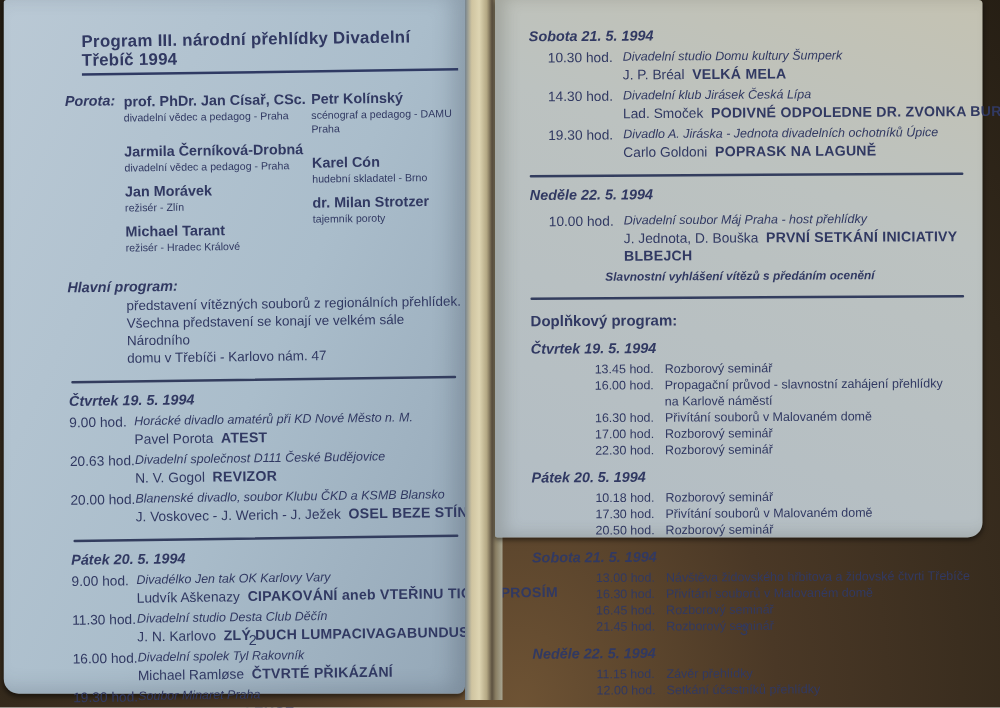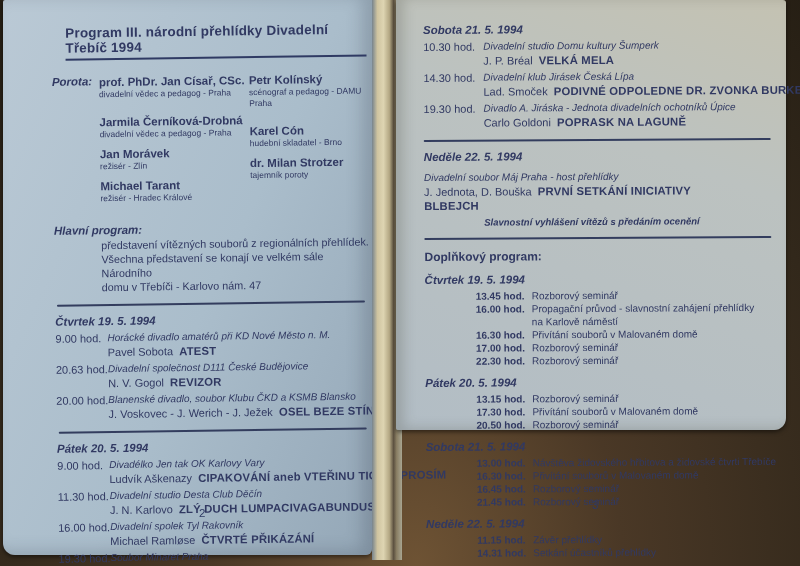--- a/index.html
+++ b/index.html
@@ -29,32 +29,32 @@
   .jname{font-weight:700;font-size:11.5px;line-height:14px;}
   .jrole{font-size:8.5px;line-height:11px;}
   .mp{margin-top:13px;}
   .mplabel{font-size:11.5px;font-weight:700;font-style:italic;}
   .mptext{margin-left:47px;font-size:10.8px;line-height:14px;margin-top:2px;}
   .rule{height:2px;background:#333d5e;margin:10px 0 9px 2px;width:308px;border-radius:1px;}
   .rule-r{width:347px;margin-left:0;}
   .dayh{font-size:11.5px;font-weight:700;font-style:italic;margin-bottom:4px;}
   .erow{display:flex;margin-bottom:3px;font-size:11px;}
   .etime{width:52px;flex-shrink:0;line-height:14px;}
-  .etime-r{width:60px;}
+  .etime-r{width:60px;margin-left:15px;}
   .ebody{line-height:14px;}
   .evenue{display:block;font-style:italic;font-size:10px;}
   .ecredit{display:block;white-space:nowrap;}
   .ecredit.wrap{white-space:normal;max-width:285px;}
   .eauthor{font-size:11px;}
   .etitle{font-weight:700;font-size:11.3px;letter-spacing:.2px;}
   .note{font-size:9.5px;font-weight:700;font-style:italic;margin:4px 0 0 60px;}
   .xh{font-size:12px;font-weight:700;margin:10px 0 10px 0;}
   .xday{margin-bottom:9px;}
   .xrow{display:flex;margin-left:51px;font-size:10px;line-height:13px;}
-  .xtime{width:56px;flex-shrink:0;font-weight:bold;}
+  .xtime{width:56px;flex-shrink:0;}
   .xact{flex:1;}
   .pnum{position:absolute;font-size:11.5px;color:#2f3a63;}
   .pnum-l{left:196px;top:507px;}
   .pnum-r{left:196px;top:499px;}
 </style>
 </head>
 <body>
 
 <div class="scene">
 
@@ -107,21 +107,21 @@
         </div>
       </div>
 
       <div class="rule"></div>
 
       <div class="dayh">Čtvrtek 19. 5. 1994</div>
       <div class="erow">
         <div class="etime">9.00 hod.</div>
         <div class="ebody">
           <span class="evenue">Horácké divadlo amatérů při KD Nové Město n. M.</span>
-          <span class="ecredit"><span class="eauthor">Pavel Sobota</span>&nbsp; <span class="etitle">ATEST</span></span>
+          <span class="ecredit"><span class="eauthor">Pavel Porota</span>&nbsp; <span class="etitle">ATEST</span></span>
         </div>
       </div>
       <div class="erow">
         <div class="etime">20.63 hod.</div>
         <div class="ebody">
           <span class="evenue">Divadelní společnost D111 České Budějovice</span>
           <span class="ecredit"><span class="eauthor">N. V. Gogol</span>&nbsp; <span class="etitle">REVIZOR</span></span>
         </div>
       </div>
       <div class="erow">
@@ -194,20 +194,21 @@
         <div class="ebody">
           <span class="evenue">Divadlo A. Jiráska - Jednota divadelních ochotníků Úpice</span>
           <span class="ecredit"><span class="eauthor">Carlo Goldoni</span>&nbsp; <span class="etitle">POPRASK NA LAGUNĚ</span></span>
         </div>
       </div>
 
       <div class="rule rule-r"></div>
 
       <div class="dayh">Neděle 22. 5. 1994</div>
       <div class="erow" style="margin-top:8px;">
+        <div class="etime etime-r">10.00 hod.</div>
         <div class="ebody">
           <span class="evenue">Divadelní soubor Máj Praha - host přehlídky</span>
           <span class="ecredit wrap"><span class="eauthor">J. Jednota, D. Bouška</span>&nbsp; <span class="etitle">PRVNÍ SETKÁNÍ INICIATIVY BLBEJCH</span></span>
         </div>
       </div>
       <div class="note">Slavnostní vyhlášení vítězů s předáním ocenění</div>
 
       <div class="rule rule-r"></div>
 
       <div class="xh">Doplňkový program:</div>
@@ -235,21 +236,21 @@
         </div>
         <div class="xrow">
           <div class="xtime">22.30 hod.</div>
           <div class="xact">Rozborový seminář</div>
         </div>
       </div>
 
       <div class="xday">
         <div class="dayh">Pátek 20. 5. 1994</div>
         <div class="xrow">
-          <div class="xtime">13.15 hod.</div>
+          <div class="xtime">10.18 hod.</div>
           <div class="xact">Rozborový seminář</div>
         </div>
         <div class="xrow">
           <div class="xtime">17.30 hod.</div>
           <div class="xact">Přivítání souborů v Malovaném domě</div>
         </div>
         <div class="xrow">
           <div class="xtime">20.50 hod.</div>
           <div class="xact">Rozborový seminář</div>
         </div>
@@ -275,21 +276,21 @@
         </div>
       </div>
 
       <div class="xday">
         <div class="dayh">Neděle 22. 5. 1994</div>
         <div class="xrow">
           <div class="xtime">11.15 hod.</div>
           <div class="xact">Závěr přehlídky</div>
         </div>
         <div class="xrow">
-          <div class="xtime">14.31 hod.</div>
+          <div class="xtime">12.00 hod.</div>
           <div class="xact">Setkání účastníků přehlídky</div>
         </div>
       </div>
 
     </div>
     <div class="pnum pnum-r">3</div>
   </div>
 
 </div>
 

